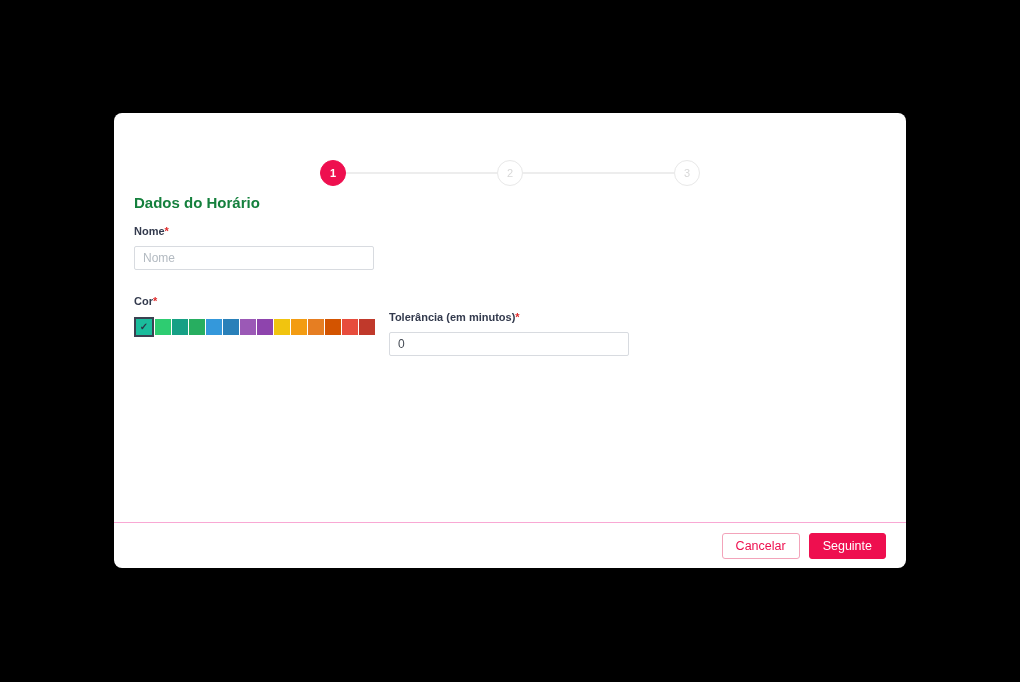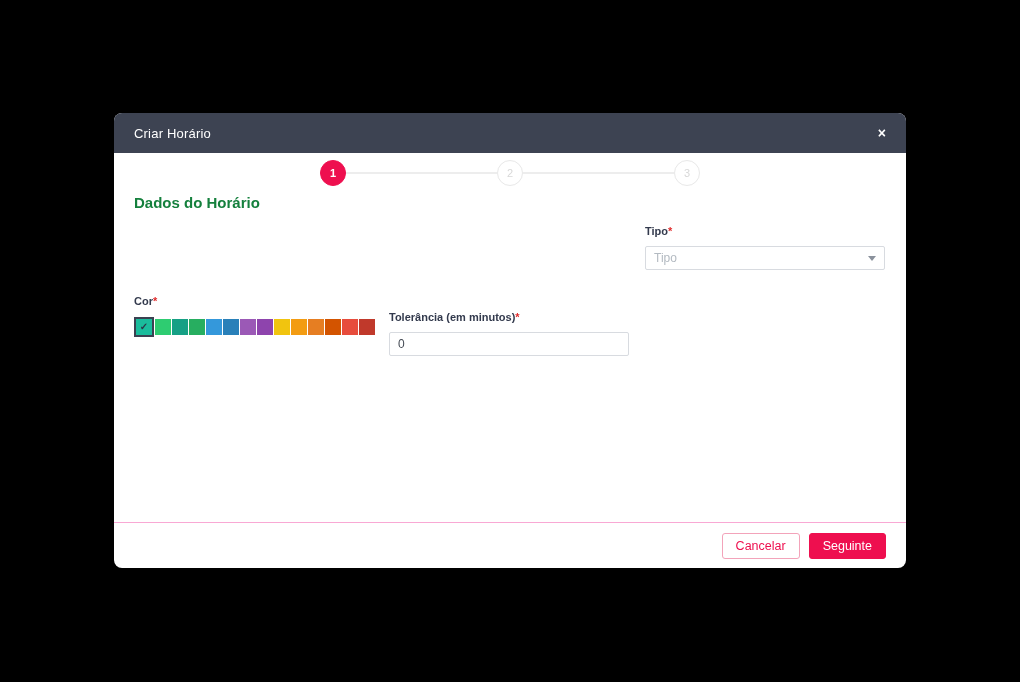--- a/index.html
+++ b/index.html
@@ -207,46 +207,39 @@
     border: 1px solid var(--accent);
     color: #ffffff;
     font-weight: normal;
   }
 </style>
 </head>
 <body style="background: rgb(0, 0, 0);">
 
 <div class="modal">
 
-  <div class="modal-header">
-    <span class="modal-title">Criar Horário</span>
-    <span class="close-btn">×</span>
-  </div>
 
   <div class="stepper">
       <div class="step-circle active">1</div>
       <div class="step-line"></div>
       <div class="step-circle">2</div>
       <div class="step-line"></div>
       <div class="step-circle">3</div>
     </div>
 
   <div class="section-title">Dados do Horário</div>
 
-
-
-  <div class="field-group fg-tipo">
+  <div class="field-group fg-nome">
     <label class="field-label">
-      <span>Tipo</span><span class="required-mark">*</span>
+      <span>Nome</span><span class="required-mark">*</span>
     </label>
-    <div class="select-box">
-      <span class="select-placeholder">Tipo</span>
-      <span class="select-caret"></span>
-    </div>
-  </div>
+    <input class="text-input" type="text" placeholder="Nome" style="">
+  </div>
+
+
 
   <div class="field-group fg-cor">
     <label class="field-label">
       <span>Cor</span><span class="required-mark">*</span>
     </label>
     <div class="swatches">
         <div class="swatch selected" style="background: rgb(26, 188, 156);">
           <span class="check">✓</span>
         </div>
         <div class="swatch" style="background: rgb(46, 204, 113);"></div>

